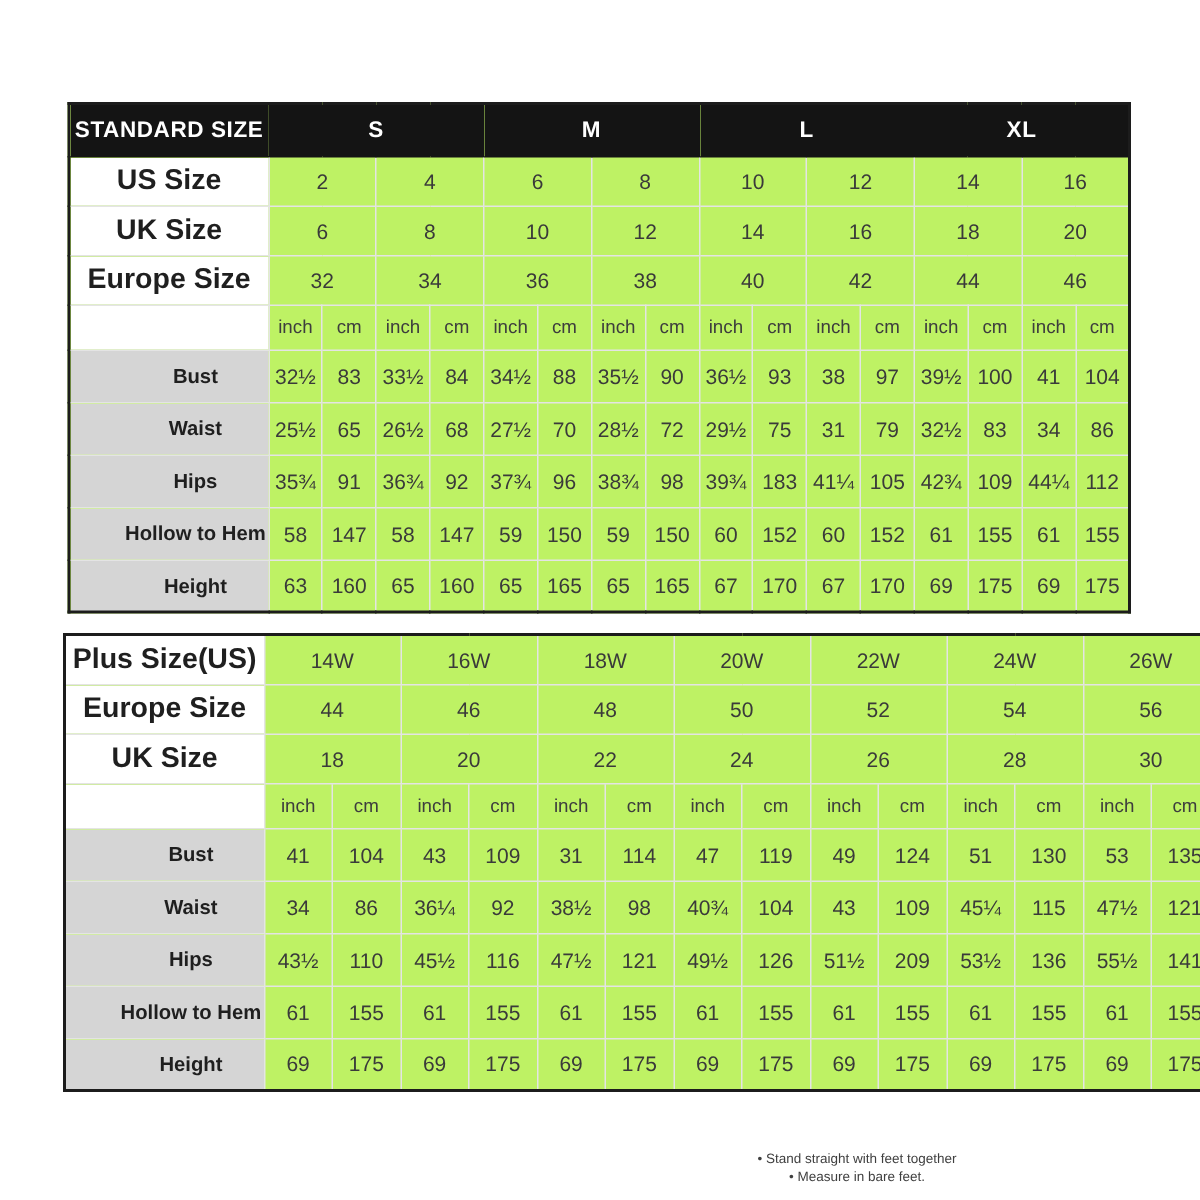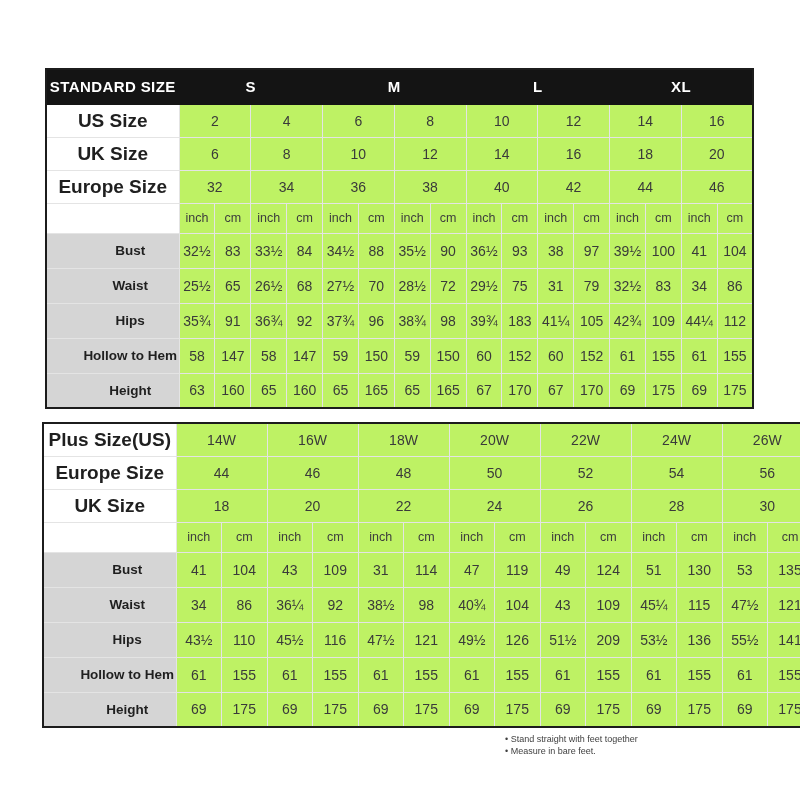--- a/index.html
+++ b/index.html
@@ -65,24 +65,25 @@
     padding-left:35px;
   }
   tr.measure-row td.num{
     font-size:14px;
     color:#3a3a3a;
   }
   
   .notes{
     position:absolute;
     left:505px;
-    top:733px;
+    top:766px;
     font-size:9px;
     line-height:12px;
     color:#3f3f3f;
+    text-align:center;
   }
   .note-line::before{content:"• ";}
 </style>
 </head>
 <body>
 
 <table class="size-table" id="standard-table">
   <colgroup>
       <col style="width: 133px;">
       <col>

